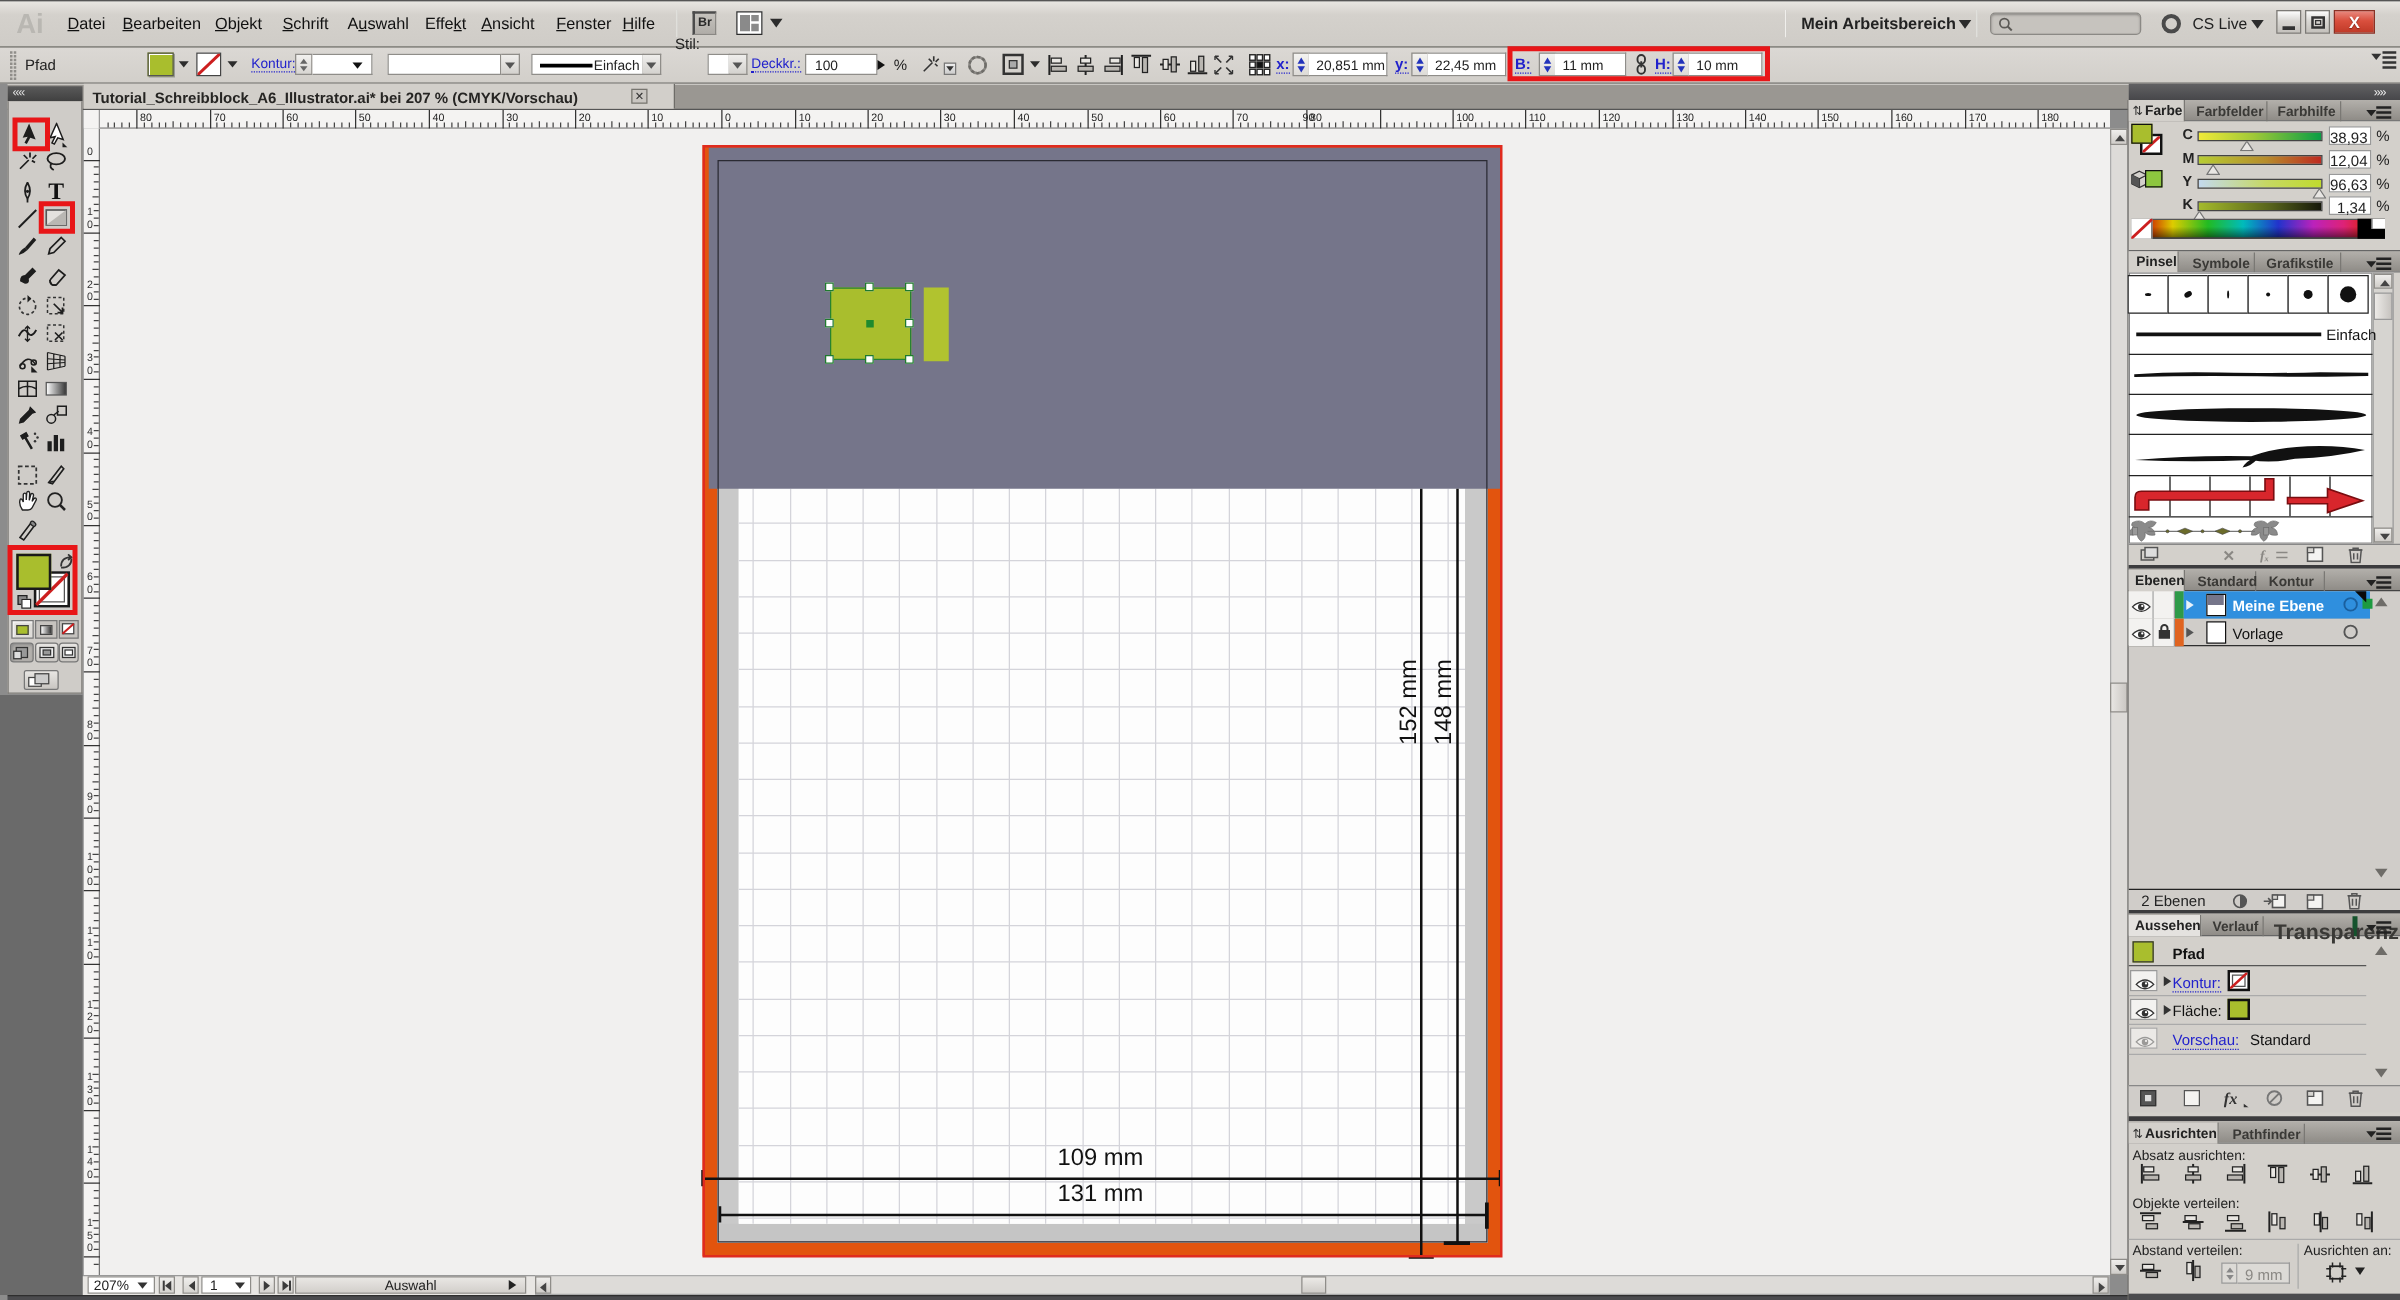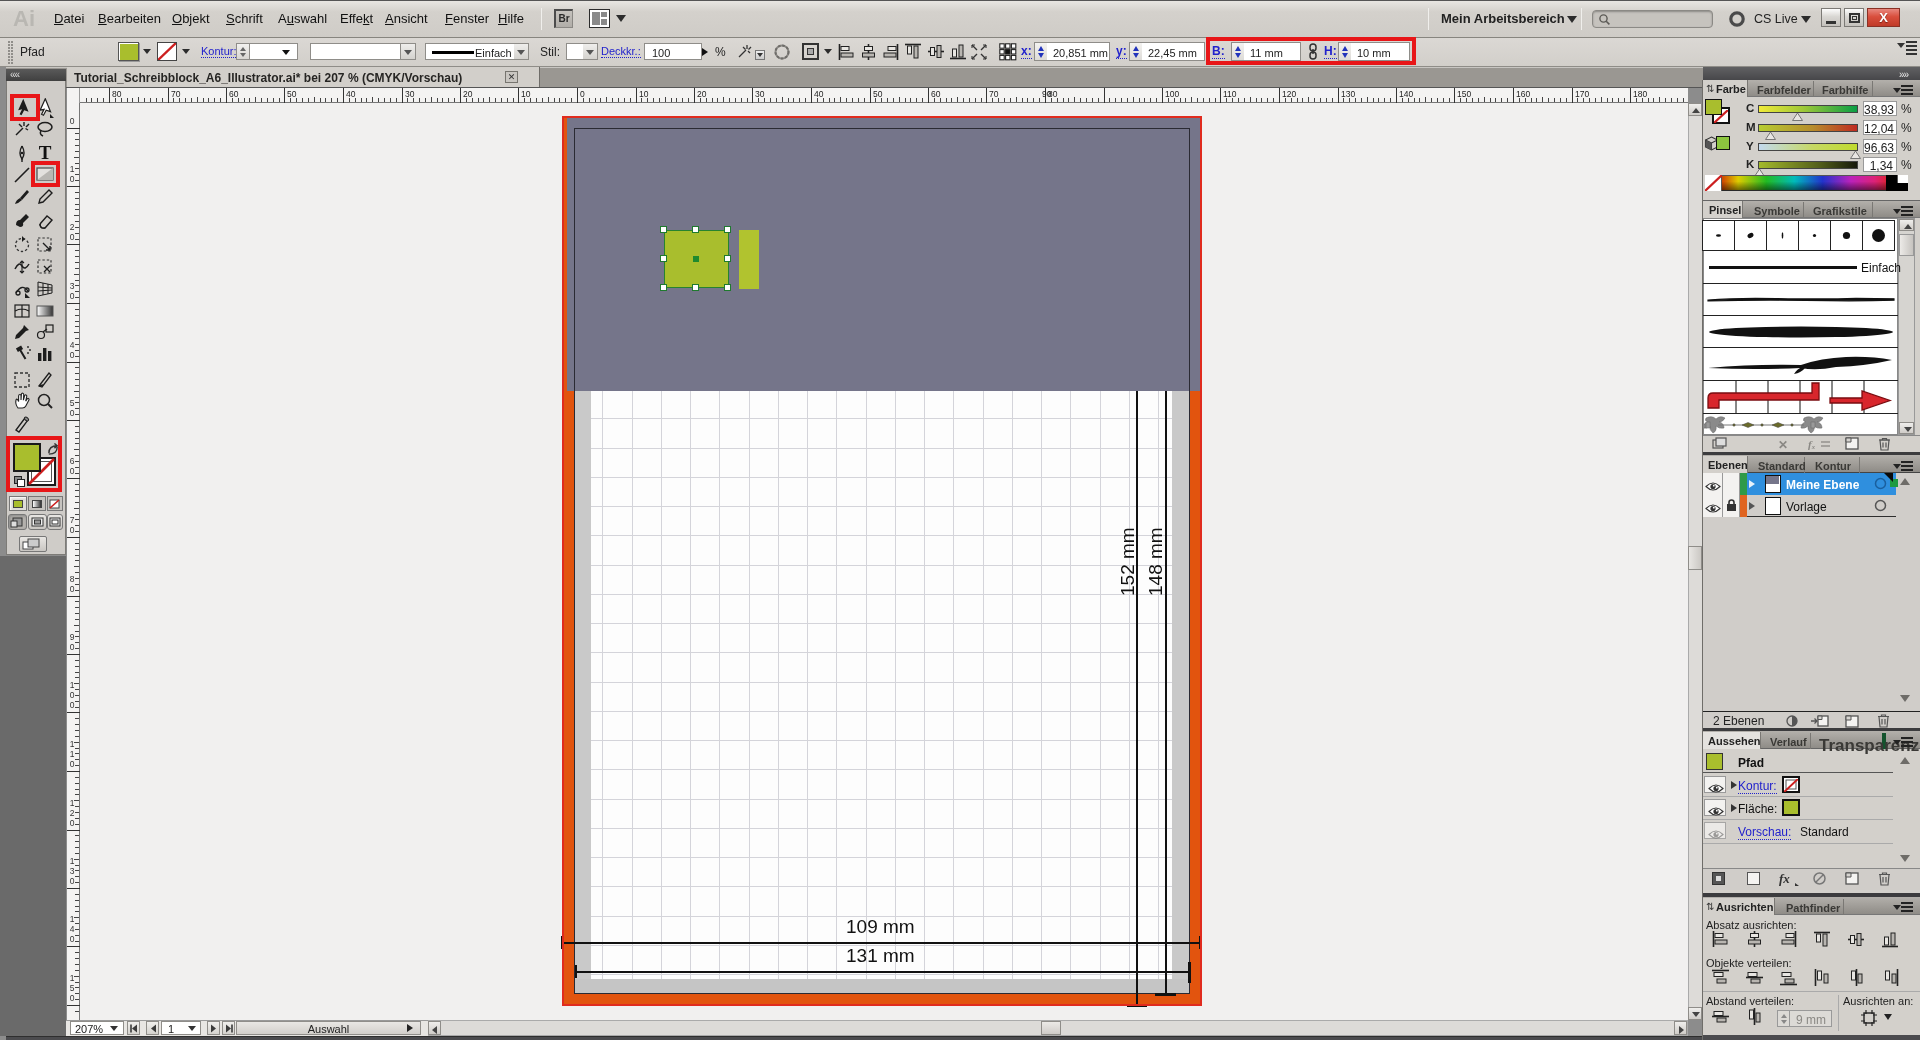--- a/index.html
+++ b/index.html
@@ -78,21 +78,21 @@
 <div style="position:absolute;left:401px;top:43px;width:15px;height:17px;background:linear-gradient(#efeeec,#d4d2ce);border:1px solid #8f8d89;border-left:none;">
     <div style="position:absolute;left:3px;top:6px;width:0;height:0;border-left:4px solid transparent;border-right:4px solid transparent;border-top:5px solid #555;"></div>
   </div>
 <div style="position:absolute;left:425px;top:43px;width:90px;height:17px;background:#fff;border:1px solid #8f8d89;">
     <div style="position:absolute;left:6px;top:7px;width:42px;height:3px;background:#000;"></div>
     <div style="position:absolute;left:49px;top:3px;font-size:11px;color:#222;">Einfach</div>
   </div>
 <div style="position:absolute;left:514px;top:43px;width:15px;height:17px;background:linear-gradient(#efeeec,#d4d2ce);border:1px solid #8f8d89;border-left:none;">
     <div style="position:absolute;left:3px;top:6px;width:0;height:0;border-left:4px solid transparent;border-right:4px solid transparent;border-top:5px solid #555;"></div>
   </div>
-<div style="position:absolute;left:540px;top:45px;font-size:12px;color:#222;">Stil:</div>
+<div style="position:absolute;left:540px;top:28px;font-size:12px;color:#222;">Stil:</div>
 <div style="position:absolute;left:566px;top:43px;width:18px;height:17px;background:#fff;border:1px solid #8f8d89;"></div>
 <div style="position:absolute;left:583px;top:43px;width:15px;height:17px;background:linear-gradient(#efeeec,#d4d2ce);border:1px solid #8f8d89;border-left:none;">
     <div style="position:absolute;left:3px;top:6px;width:0;height:0;border-left:4px solid transparent;border-right:4px solid transparent;border-top:5px solid #555;"></div>
   </div>
 <div style="position:absolute;left:601px;top:45px;font-size:11px;color:#2222cc;border-bottom:1px dotted #2222cc;">Deckkr.:</div>
 <div style="position:absolute;left:644px;top:43px;width:58px;height:17px;background:#fff;border:1px solid #8f8d89;font-size:11px;color:#222;padding:3px 0 0 7px;">100</div>
 <div style="position:absolute;left:702px;top:48px;width:0px;height:0px;border-top:4px solid transparent;border-bottom:4px solid transparent;border-left:6px solid #111;"></div>
 <div style="position:absolute;left:715px;top:45px;font-size:12px;color:#222;">%</div>
 <svg class="ab" style="left:735px;top:41px" width="20" height="20" viewBox="0 0 20 20">
     <g stroke="#333" stroke-width="1.3" fill="none">

